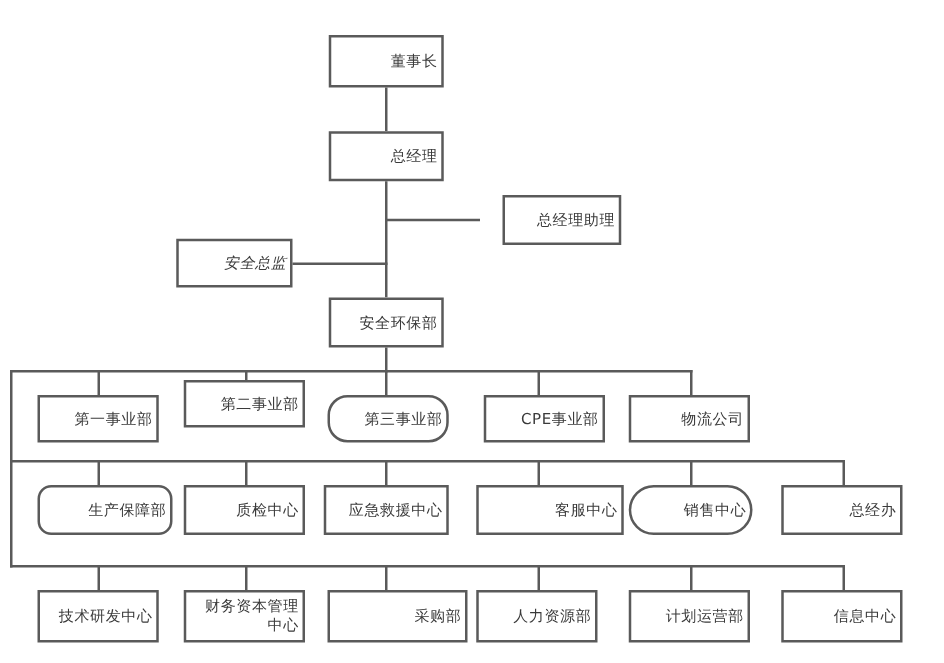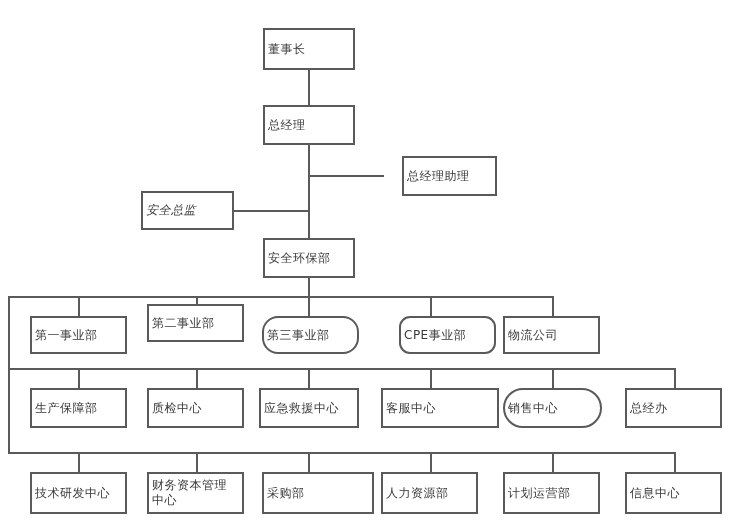--- a/index.html
+++ b/index.html
@@ -16,21 +16,21 @@
     overflow: hidden;
   }
   .node {
     position: absolute;
     box-sizing: border-box;
     border: 2px solid #5a5a5a;
     background: #ffffff;
     display: flex;
     align-items: center;
     justify-content: center;
-    text-align: left;
+    text-align: right;
     color: #3a3a3a;
     font-size: 12px;
     line-height: 15px;
     letter-spacing: 0.5px;
     padding: 6px 3px;
   }
   .node .label {
     display: block;
     width: 100%;
   }
@@ -88,37 +88,37 @@
 
   <div class="node" style="left:30px; top:316px; width:97px; height:38px;">
     <span class="label">第一事业部</span>
   </div>
   <div class="node" style="left:147px; top:304px; width:97px; height:38px;">
     <span class="label">第二事业部</span>
   </div>
   <div class="node" style="left:262px; top:316px; width:97px; height:38px;border-radius:16px;">
     <span class="label">第三事业部</span>
   </div>
-  <div class="node" style="left:399px; top:316px; width:97px; height:38px;border-radius:11px;">
+  <div class="node" style="left:387px; top:316px; width:97px; height:38px;">
     <span class="label">CPE事业部</span>
   </div>
   <div class="node" style="left:503px; top:316px; width:97px; height:38px;">
     <span class="label">物流公司</span>
   </div>
 
   <div class="line h" style="left:8px; top:368px; width:668px;"></div>
 
   <div class="line v" style="left:78px; top:368px; height:20px;"></div>
   <div class="line v" style="left:196px; top:368px; height:20px;"></div>
   <div class="line v" style="left:308px; top:368px; height:20px;"></div>
   <div class="line v" style="left:430px; top:368px; height:20px;"></div>
   <div class="line v" style="left:552px; top:368px; height:20px;"></div>
   <div class="line v" style="left:674px; top:368px; height:20px;"></div>
 
-  <div class="node" style="left:30px; top:388px; width:97px; height:40px;">
+  <div class="node" style="left:30px; top:388px; width:108px; height:40px;border-radius:11px;">
     <span class="label">生产保障部</span>
   </div>
   <div class="node" style="left:147px; top:388px; width:97px; height:40px;">
     <span class="label">质检中心</span>
   </div>
   <div class="node" style="left:259px; top:388px; width:100px; height:40px;">
     <span class="label">应急救援中心</span>
   </div>
   <div class="node" style="left:381px; top:388px; width:118px; height:40px;">
     <span class="label">客服中心</span>

